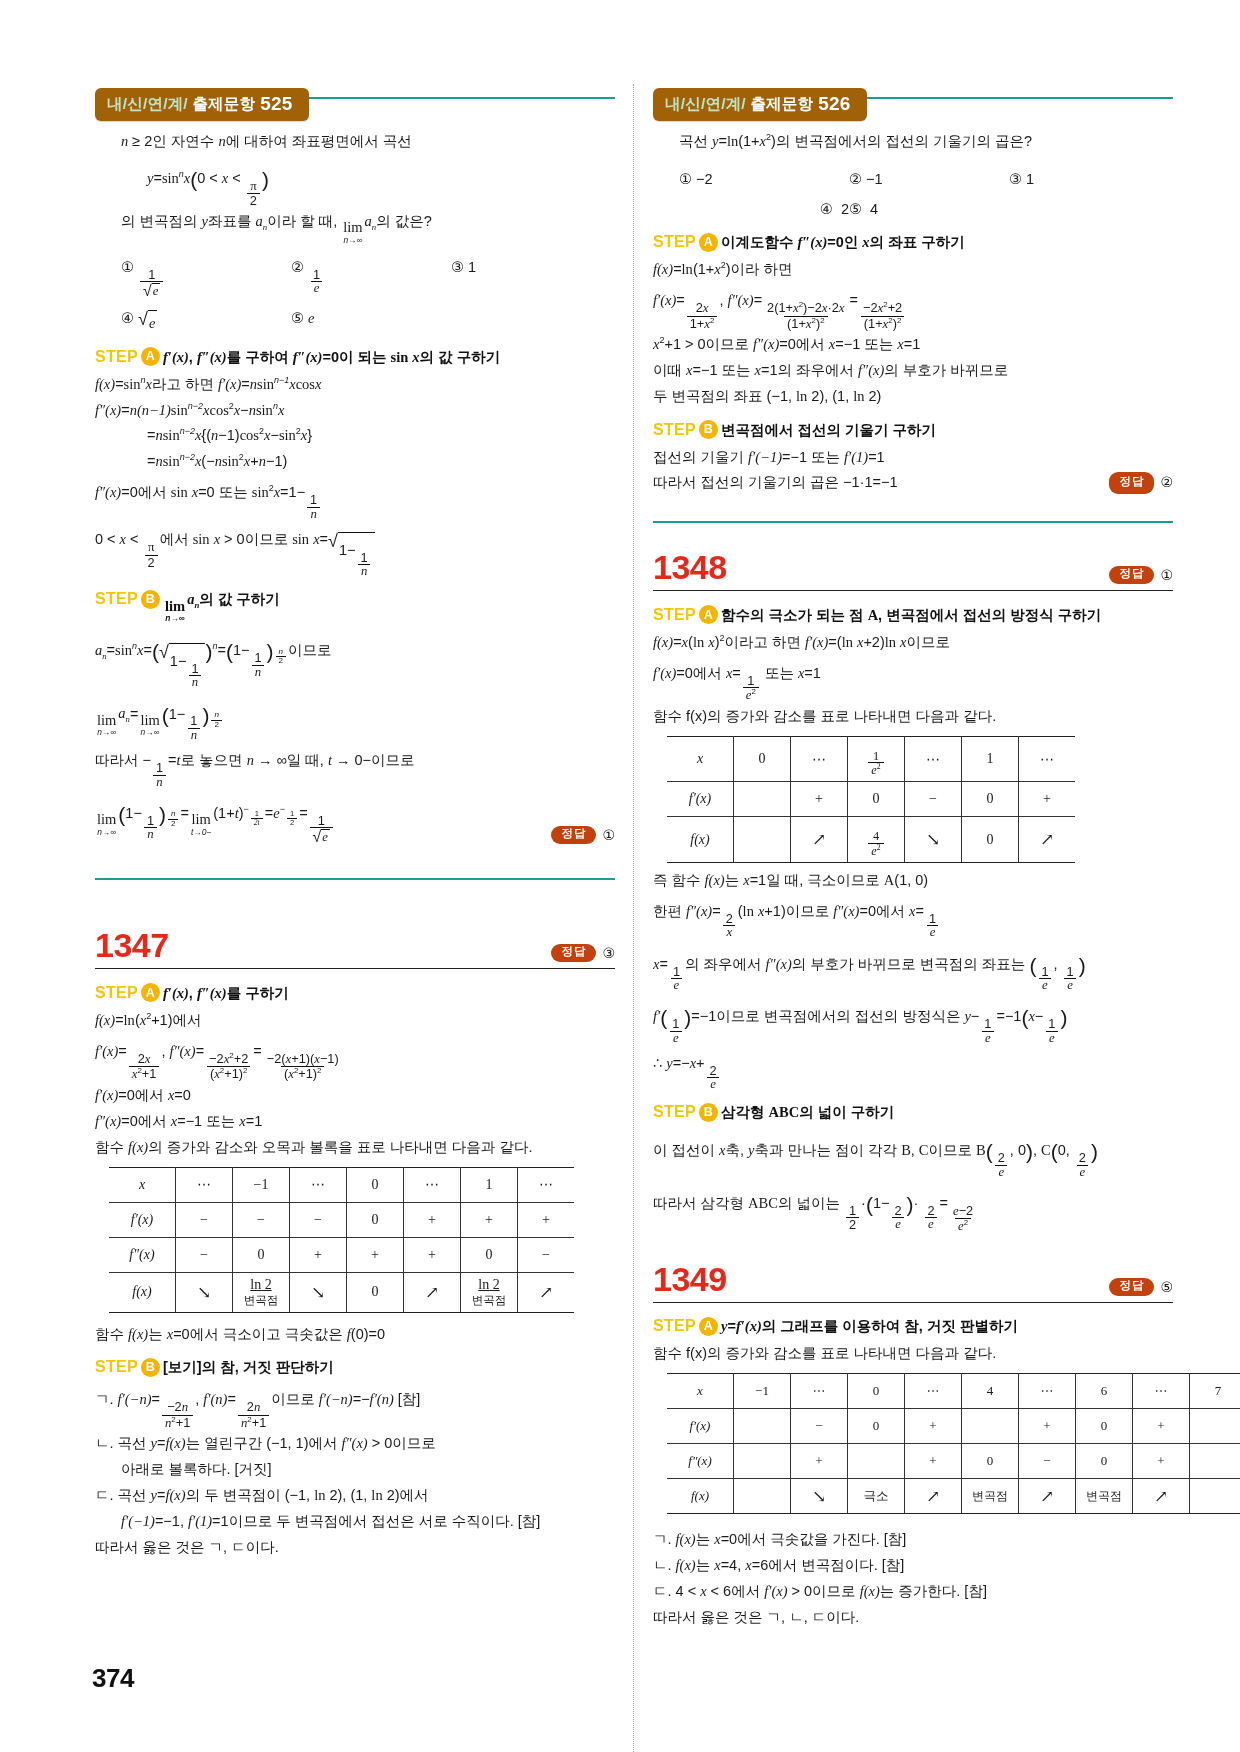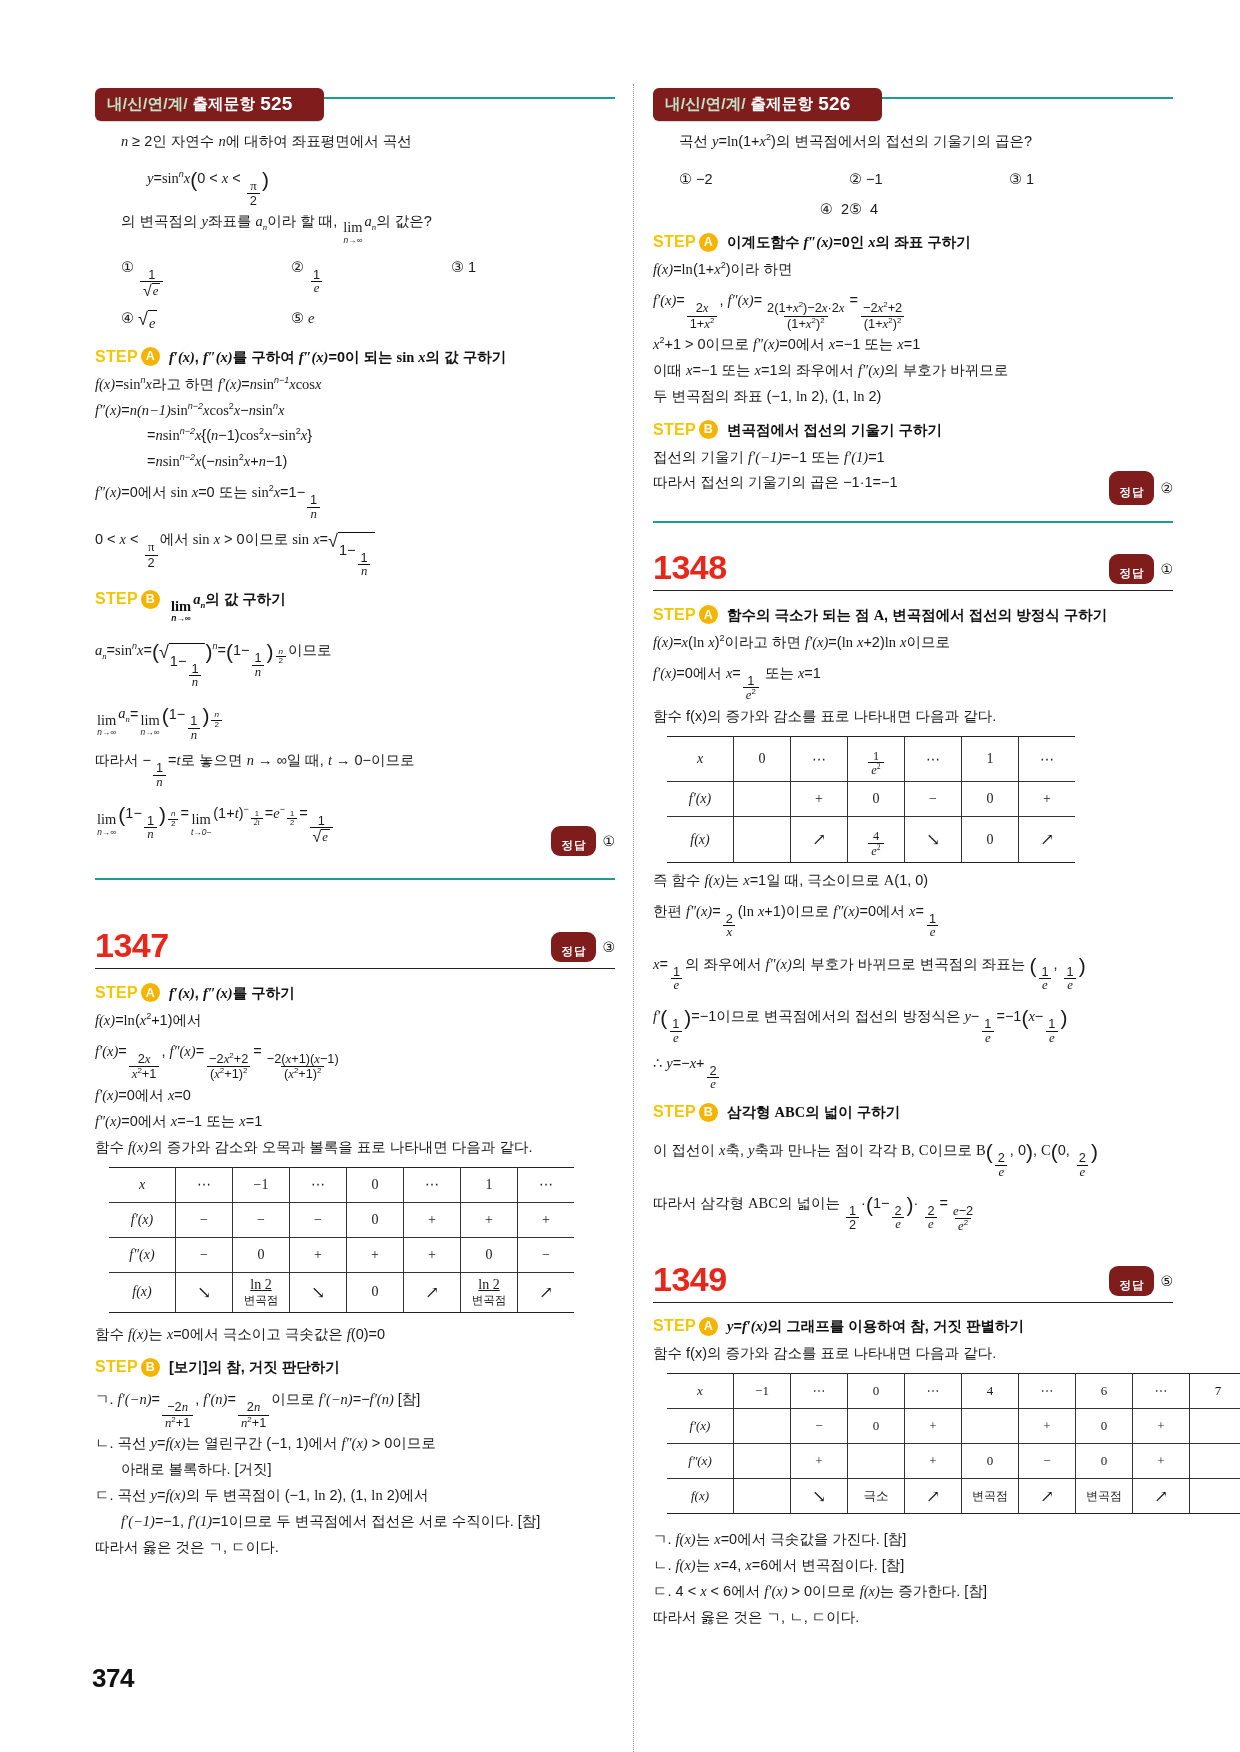--- a/index.html
+++ b/index.html
@@ -25,47 +25,47 @@
   .col-right{width:520px;}
 
   
   .topic-bar{position:relative;height:34px;margin-bottom:8px;}
   .topic-bar:after{
     content:"";position:absolute;left:0;right:0;top:9px;height:2px;
     background:#1b9e8f;z-index:0;
   }
   .topic-badge{
     position:relative;z-index:1;display:inline-block;
-    background:#7f1d1d;color:#fff;border-radius:6px 6px 6px 6px;
-    padding:5px 31px 6px 12px;font-weight:bold;font-size:15.5px;
+    background:#a16207;color:#fff;border-radius:6px 6px 6px 6px;
+    padding:5px 16px 6px 12px;font-weight:bold;font-size:15.5px;
     letter-spacing:.2px;line-height:1.15;white-space:nowrap;
     box-shadow:0 1px 0 rgba(0,0,0,.15);
   }
   .topic-badge .gl{color:#bfe3c6;font-weight:bold;}
   .topic-badge .num{font-size:19px;margin-left:5px;vertical-align:-1px;}
 
   
   .prob-head{position:relative;margin:28px 0 0 0;padding-bottom:3px;}
   .prob-num{color:#e8271a;font-size:34px;font-weight:bold;line-height:1;letter-spacing:-.5px;}
   .prob-rule{border-bottom:1.6px solid #222;margin-top:6px;}
   .prob-head .ans-pill{position:absolute;right:0;bottom:10px;}
 
   
   .ans-pill{display:inline-flex;align-items:center;gap:6px;font-size:12px;}
   .ans-pill .tag{
-    background:#7f1d1d;color:#fff;border-radius:9px;
-    padding:12px 10px 3px;font-weight:bold;font-size:11.5px;letter-spacing:1px;
+    background:#c2410c;color:#fff;border-radius:9px;
+    padding:0 10px 3px;font-weight:bold;font-size:11.5px;letter-spacing:1px;
   }
   .ans-pill .val{font-size:14px;color:#111;}
 
   .ans-inline{position:relative;height:0;}
   .ans-inline .ans-pill{position:absolute;right:0;top:-20px;}
 
   
-  .step{margin:11px 0 6px;display:flex;align-items:baseline;gap:9px;}
+  .step{margin:11px 0 6px;display:flex;align-items:baseline;gap:3px;}
   .step-tag{color:#f5c500;font-weight:bold;font-size:16px;letter-spacing:.3px;
     display:inline-flex;align-items:center;gap:3px;white-space:nowrap;}
   .step-circle{
     display:inline-flex;align-items:center;justify-content:center;
     width:19px;height:19px;border-radius:50%;background:#f5b400;color:#fff;
     font-size:12.5px;font-weight:bold;line-height:1;
   }
   .step-title{font-weight:bold;font-size:14.5px;color:#111;}
 
   

